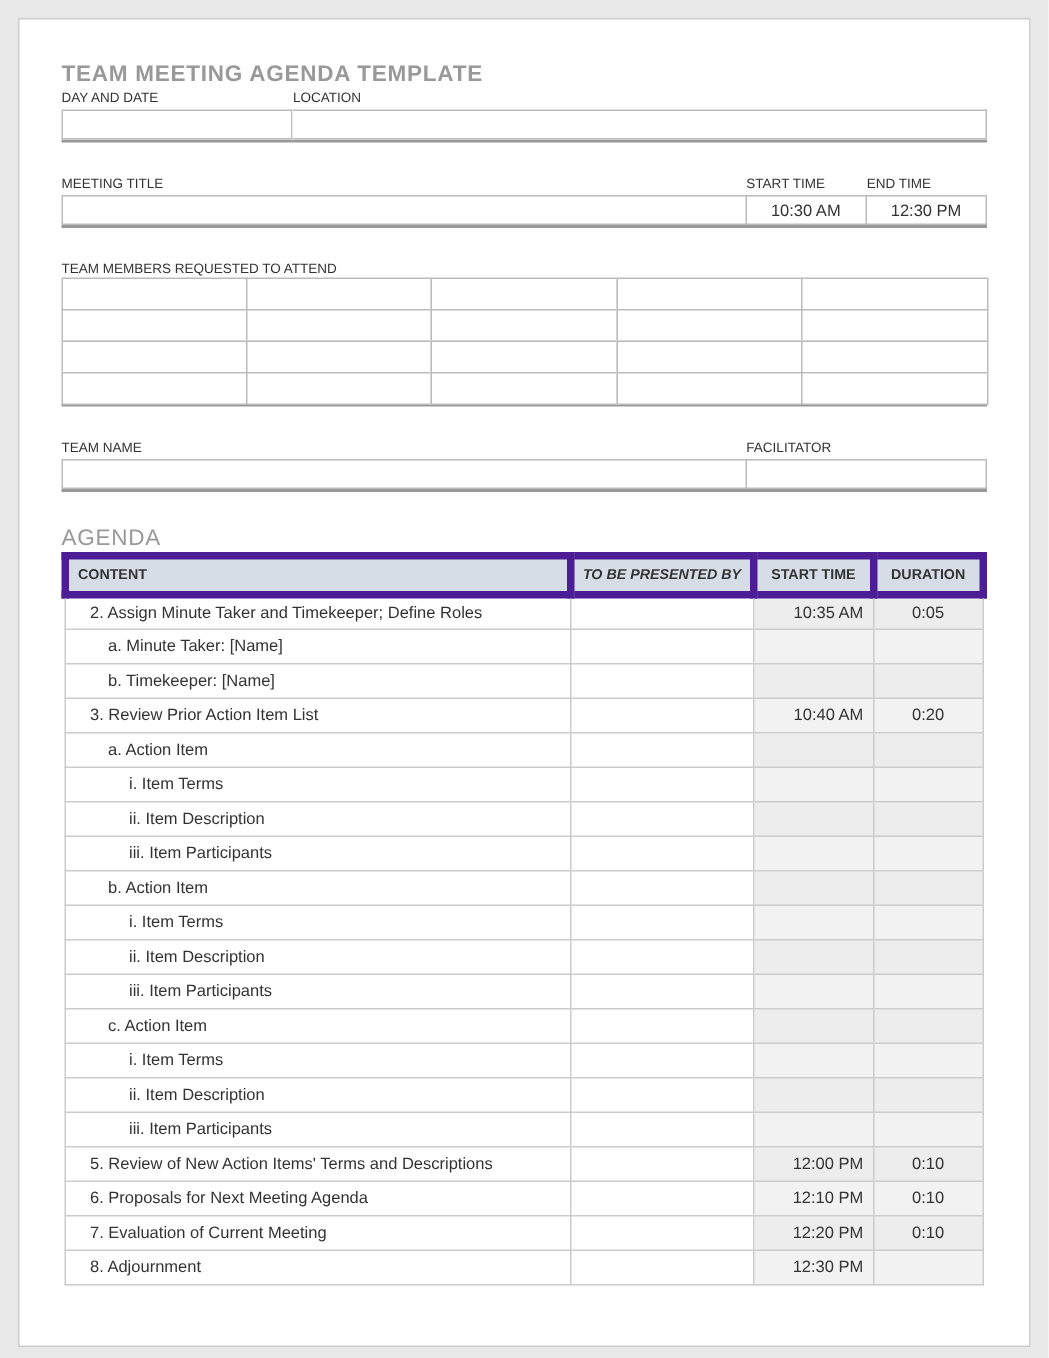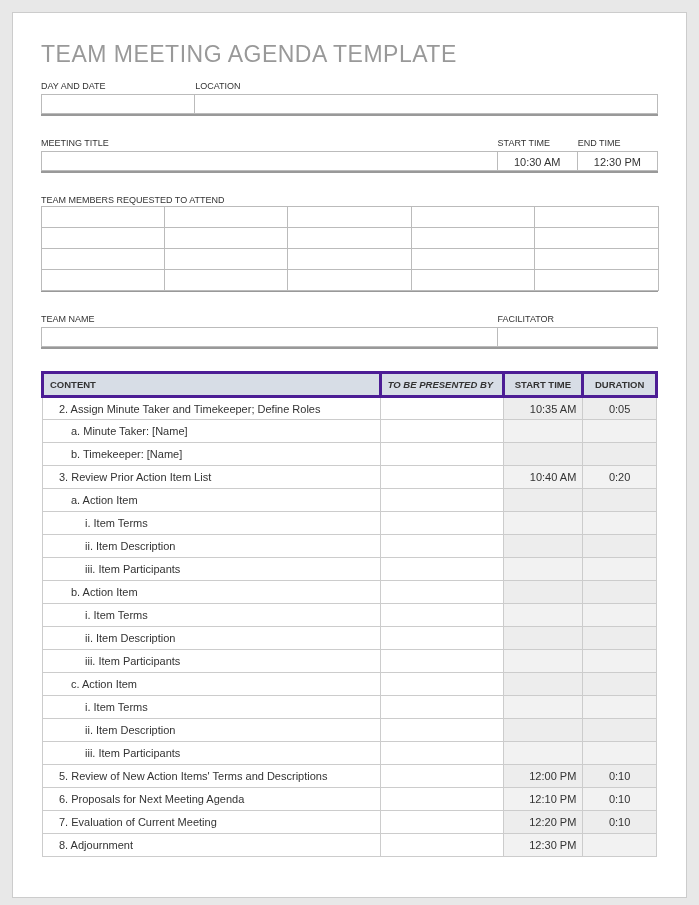--- a/index.html
+++ b/index.html
@@ -11,25 +11,25 @@
     color: #333;
   }
   .page {
     background: #fff;
     border: 1px solid #ccc;
     width: 675px;
     min-height: 880px;
     padding: 28px 28px 40px 28px;
   }
   h1 {
-    font-size: 23px;
-    font-weight: normal;
+    font-size: 15px;
+    font-weight: bold;
     color: #999;
     letter-spacing: 0.5px;
-    margin-bottom: 13px;
+    margin-bottom: 2px;
   }
   .meta-row {
     display: flex;
     margin-bottom: 2px;
   }
   .meta-label {
     font-size: 9px;
     color: #333;
     padding-bottom: 1px;
   }
@@ -64,21 +64,21 @@
     margin-top: 12px;
     margin-bottom: 1px;
   }
   table.agenda {
     width: 100%;
     border-collapse: collapse;
     font-size: 11px;
   }
   table.agenda th {
     background: #d7dde6;
-    border: 3px solid #4c1d95;
+    border: 5px solid #4c1d95;
     padding: 5px 6px;
     font-size: 9.5px;
     font-weight: bold;
     text-align: left;
     color: #333;
   }
   table.agenda th.center { text-align: center; }
   table.agenda td {
     border: 1px solid #ccc;
     padding: 4px 6px;
@@ -157,20 +157,21 @@
     <div class="meta-row">
       <div style="width:74%" class="meta-label">TEAM NAME</div>
       <div style="width:26%" class="meta-label">FACILITATOR</div>
     </div>
     <div class="meta-row thick-bottom">
       <div class="meta-cell" style="width:74%"></div>
       <div class="meta-cell" style="width:26%;border-left:none"></div>
     </div>
   </div>
 
+  <h2>AGENDA</h2>
 
   <table class="agenda">
     <thead>
       <tr>
         <th class="col-content">CONTENT</th>
         <th class="col-presenter">TO BE PRESENTED BY</th>
         <th class="center col-start">START TIME</th>
         <th class="center col-duration">DURATION</th>
       </tr>
     </thead>

